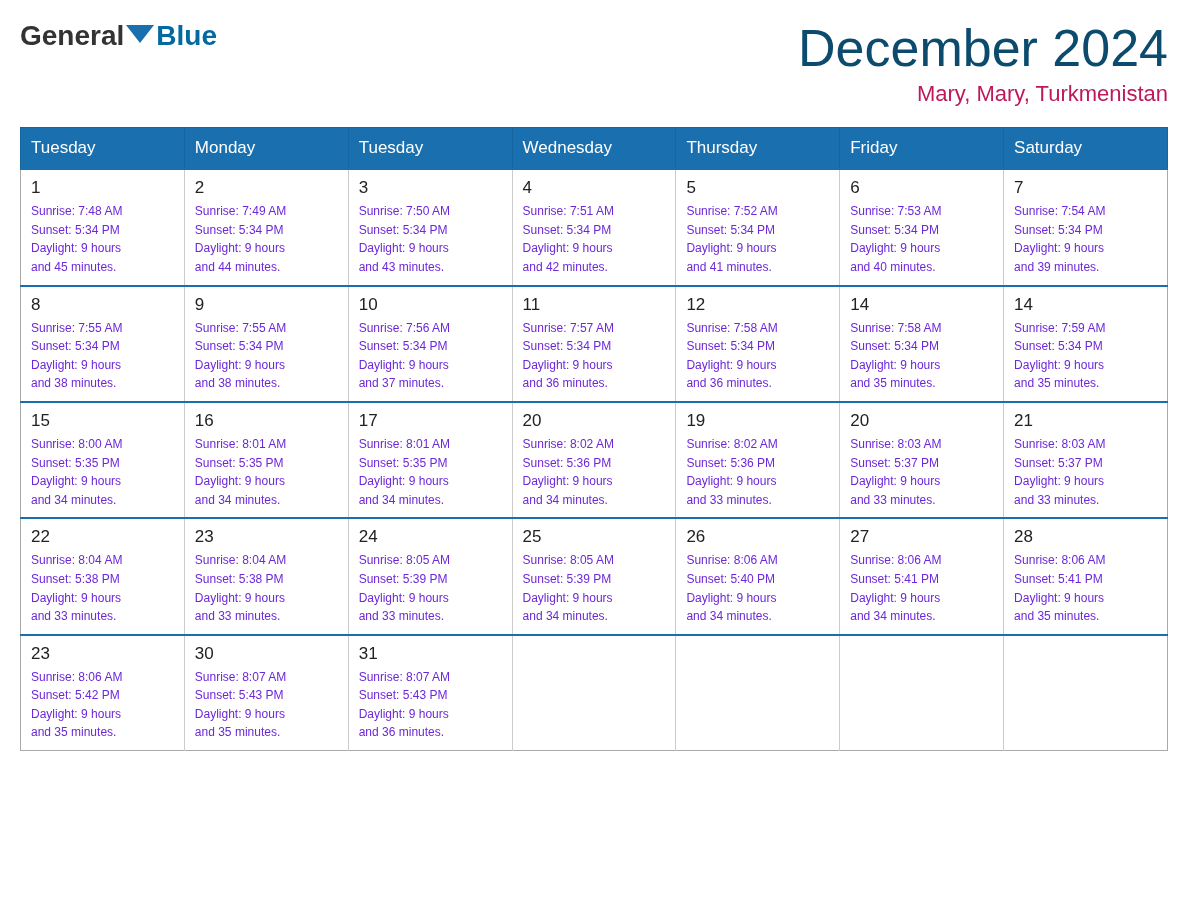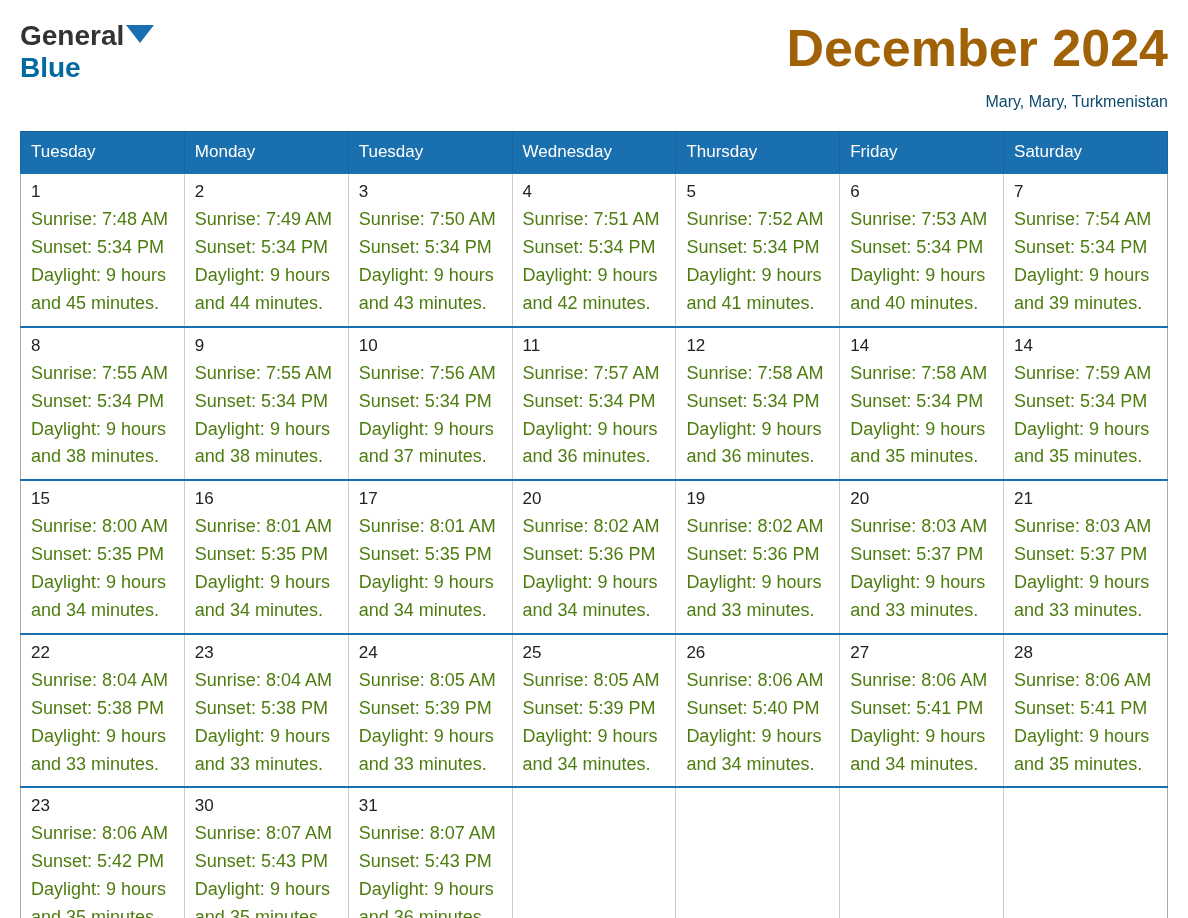--- a/index.html
+++ b/index.html
@@ -11,21 +11,21 @@
       padding: 20px;
     }
     .header {
       display: flex;
       justify-content: space-between;
       align-items: flex-start;
       margin-bottom: 20px;
     }
     .logo {
       display: flex;
-      flex-direction: column;
+      flex-direction: row;
       align-items: flex-start;
     }
     .logo-text {
       display: flex;
       align-items: center;
       font-size: 28px;
       font-weight: bold;
       color: #333;
     }
     .logo-general { color: #333; }
@@ -44,28 +44,28 @@
     .logo-blue {
       color: #0369a1;
       font-size: 28px;
       font-weight: bold;
     }
     .title-section {
       text-align: right;
     }
     .month-title {
       font-size: 52px;
-      font-weight: 700;
-      color: #a16207;
+      font-weight: 400;
+      color: #0c4a6e;
       line-height: 1.1;
     }
     .location-title {
-      font-size: 16px;
-      color: #0c4a6e;
-      margin-top: 16px;
+      font-size: 22px;
+      color: #be185d;
+      margin-top: 4px;
     }
     .calendar-table {
       width: 100%;
       border-collapse: collapse;
       border: 1px solid #aaa;
     }
     .calendar-table thead th {
       background-color: #1a6faf;
       color: #fff;
       font-size: 17px;
@@ -94,23 +94,23 @@
       border-right: none;
     }
     .day-number {
       font-size: 17px;
       font-weight: normal;
       color: #222;
       display: block;
       margin-bottom: 4px;
     }
     .day-info {
-      font-size: 18px;
+      font-size: 12px;
       line-height: 1.55;
-      color: #4d7c0f;
+      color: #6d28d9;
     }
     .empty-cell {
       background: #fff;
     }
   </style>
 </head>
 <body>
 
 <div class="header">
   <div class="logo">

